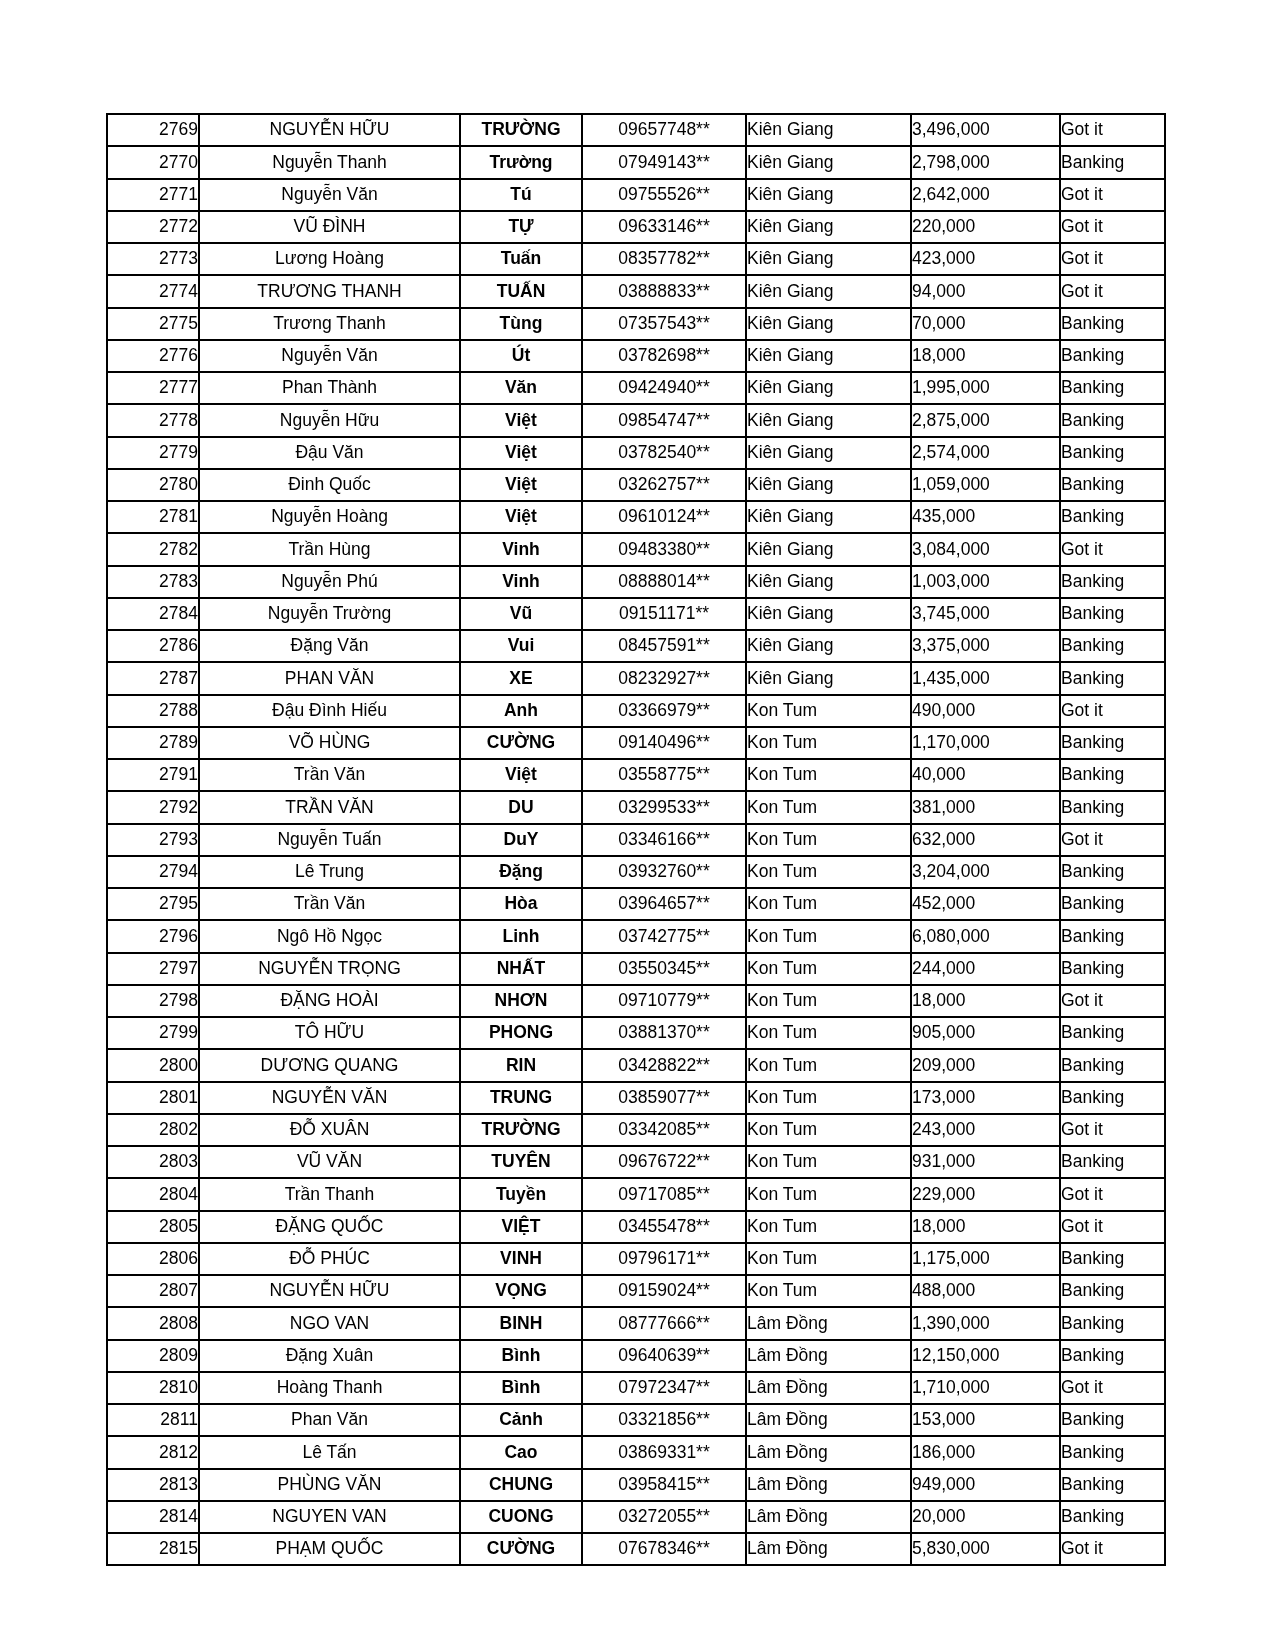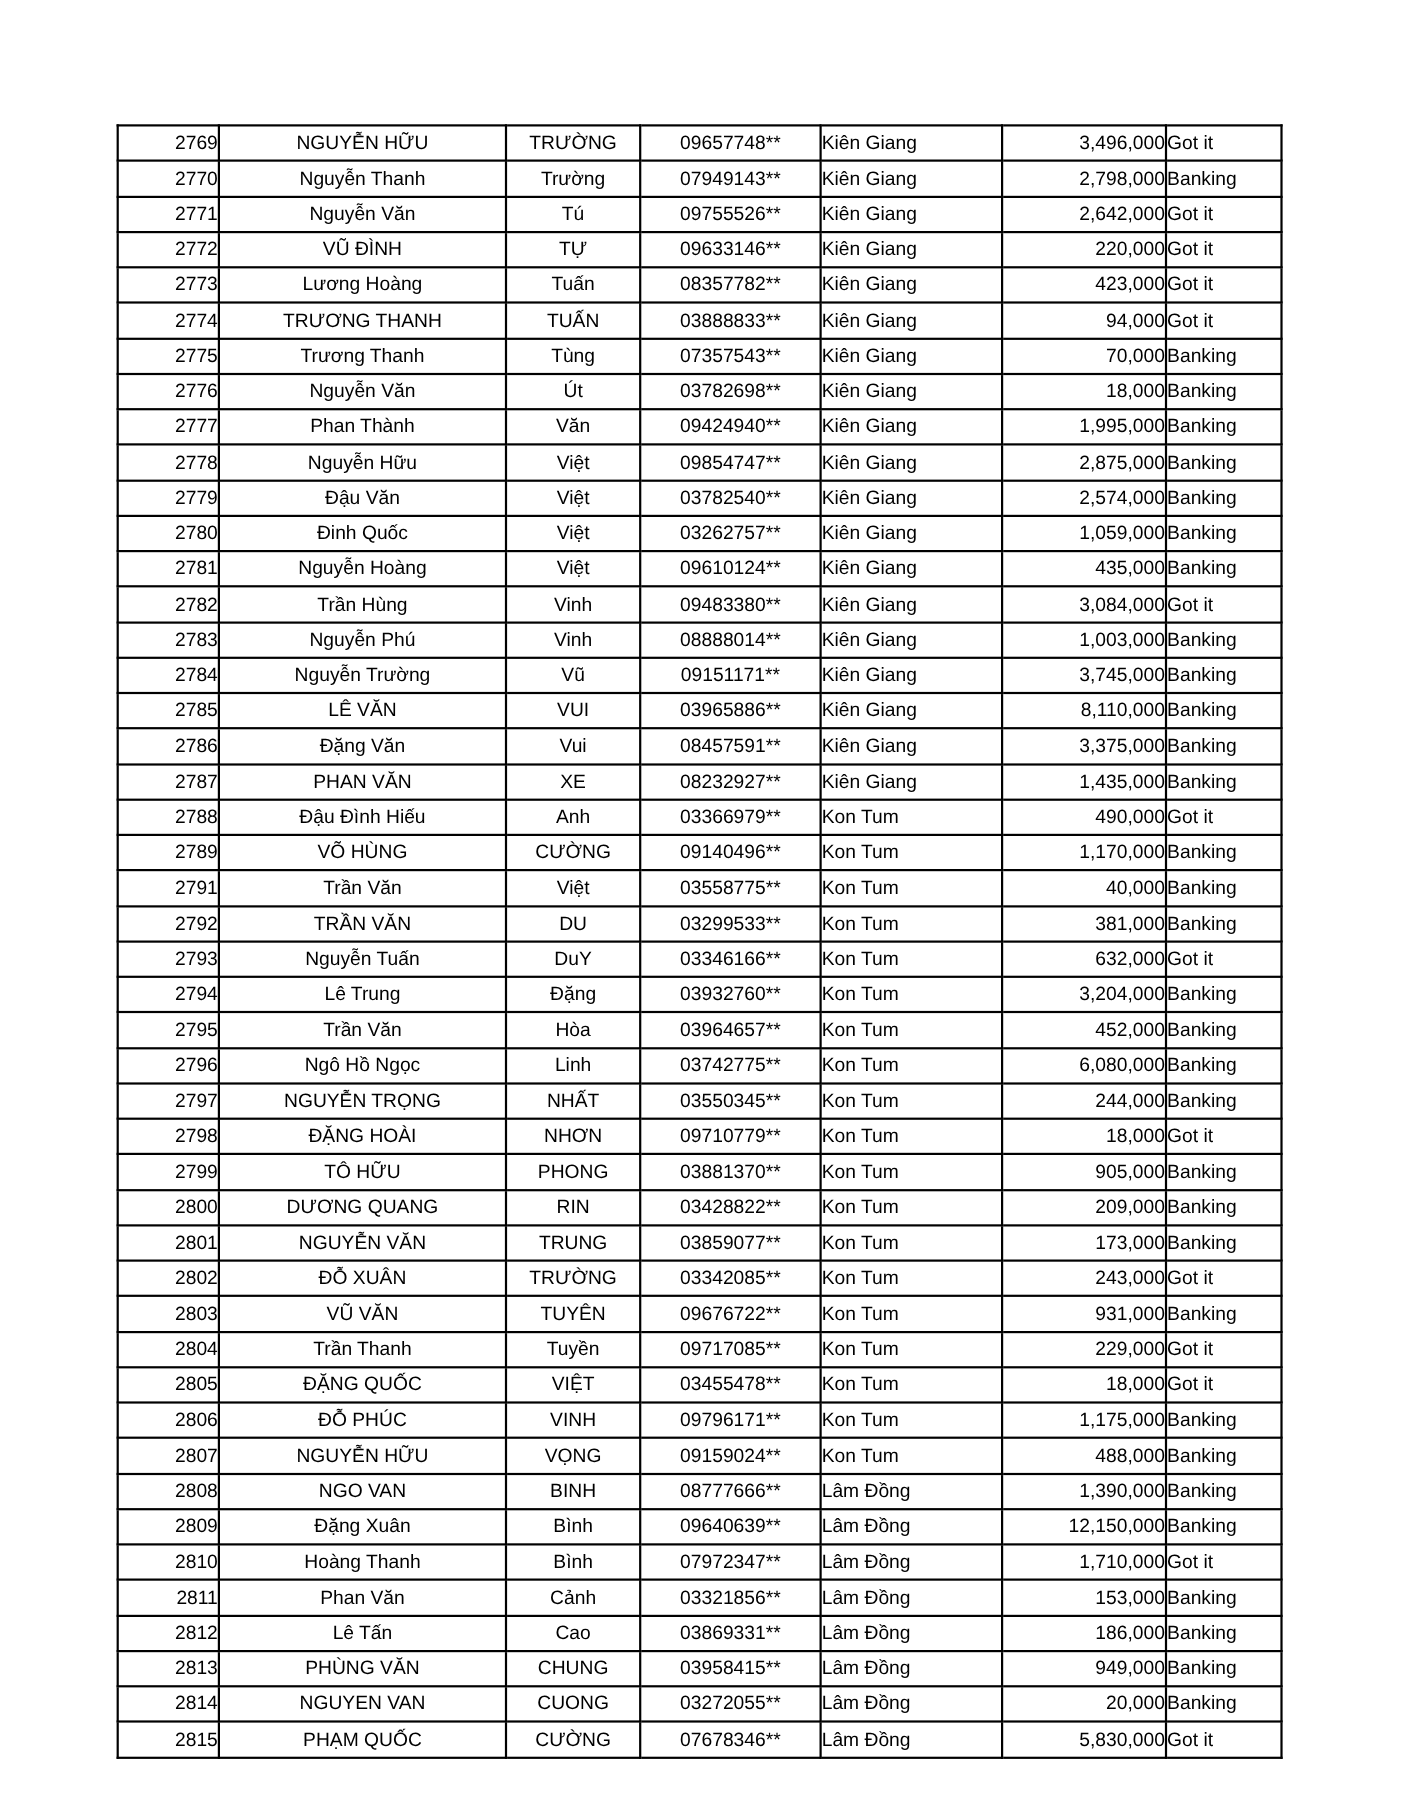--- a/index.html
+++ b/index.html
@@ -30,24 +30,24 @@
     padding: 0;
     font-size: 17.5px;
     line-height: 1;
     vertical-align: middle;
     white-space: nowrap;
     overflow: hidden;
     color: #000000;
   }
   td.c0 { text-align: right;  padding-right: 4px; }
   td.c1 { text-align: center; }
-  td.c2 { text-align: center; }
+  td.c2 { text-align: center; font-weight: bold; }
   td.c3 { text-align: center; }
   td.c4 { text-align: left; }
-  td.c5 { text-align: right;  padding-right: 9px; margin-left: 44px; }
+  td.c5 {  padding-right: 9px; margin-left: 44px; }
   td.c6 { text-align: left;   padding-left: 9px; }
 </style>
 </head>
 <body>
 
 <div class="page">
   <table class="records">
     <colgroup>
       <col style="width:92px">
       <col style="width:261px">
@@ -196,29 +196,20 @@
         <tr>
           <td class="c0">2784</td>
           <td class="c1">Nguyễn Trường</td>
           <td class="c2">Vũ</td>
           <td class="c3">09151171**</td>
           <td class="c4">Kiên Giang</td>
           <td class="c5">3,745,000</td>
           <td class="c6">Banking</td>
         </tr>
         <tr>
-          <td class="c0">2785</td>
-          <td class="c1">LÊ VĂN</td>
-          <td class="c2">VUI</td>
-          <td class="c3">03965886**</td>
-          <td class="c4">Kiên Giang</td>
-          <td class="c5">8,110,000</td>
-          <td class="c6">Banking</td>
-        </tr>
-        <tr>
           <td class="c0">2786</td>
           <td class="c1">Đặng Văn</td>
           <td class="c2">Vui</td>
           <td class="c3">08457591**</td>
           <td class="c4">Kiên Giang</td>
           <td class="c5">3,375,000</td>
           <td class="c6">Banking</td>
         </tr>
         <tr>
           <td class="c0">2787</td>

